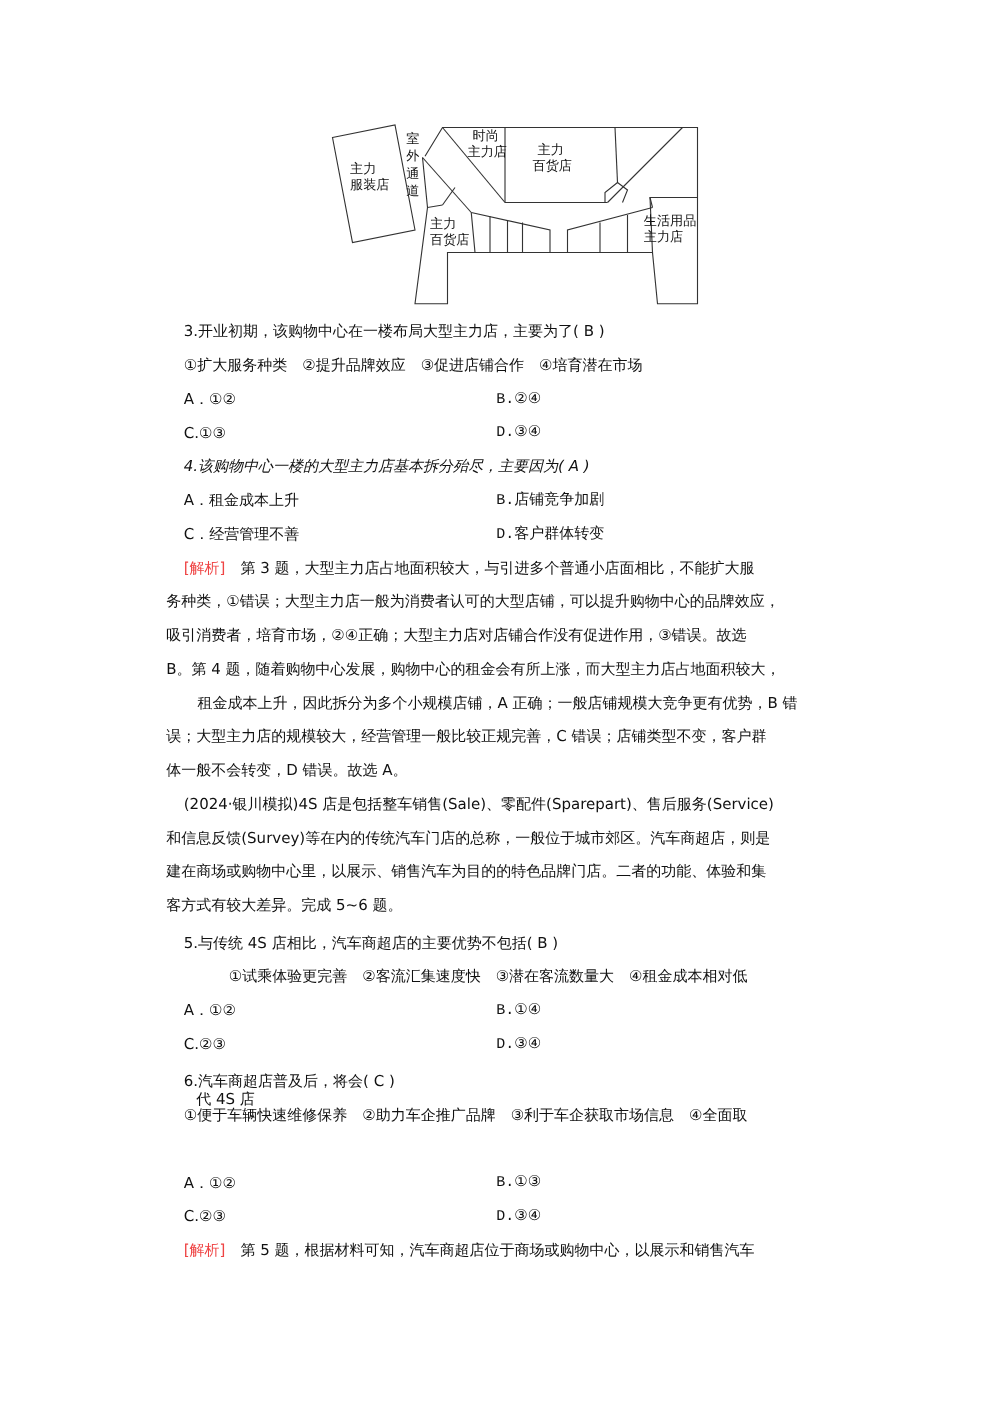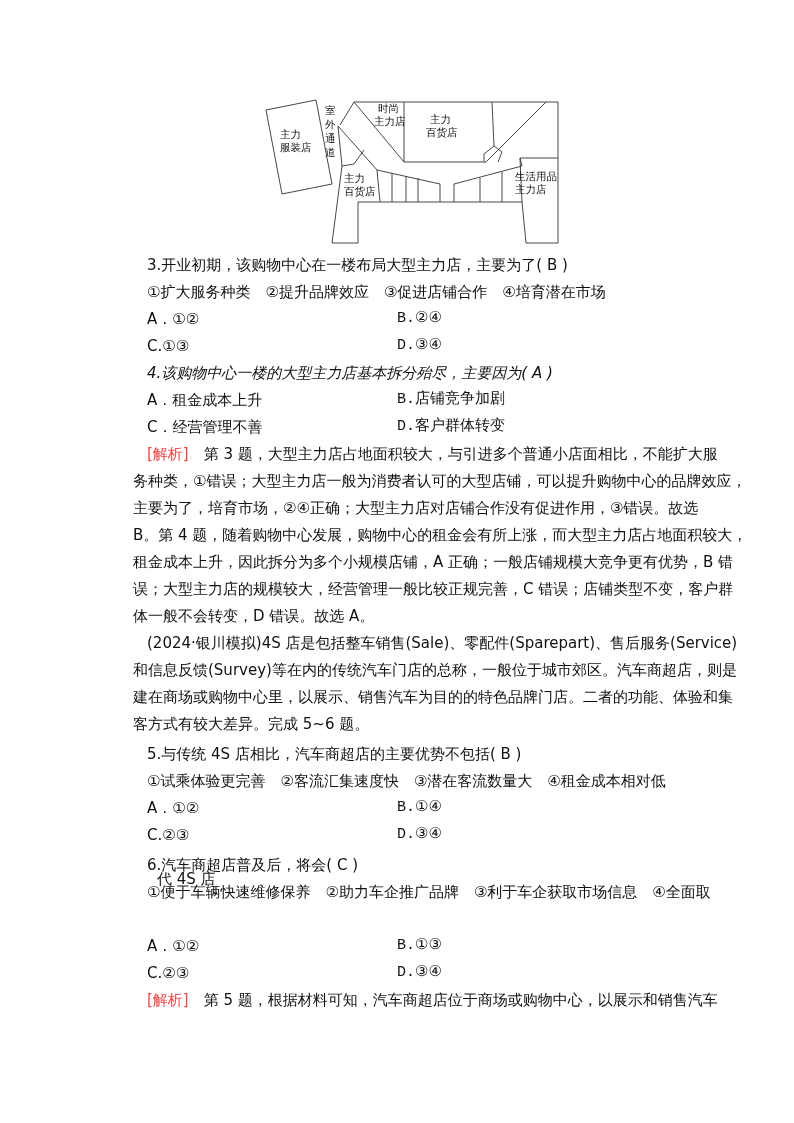--- a/index.html
+++ b/index.html
@@ -7,21 +7,21 @@
     width: 794px; height: 1123px; position: relative; overflow: hidden;
     font-family: "DejaVu Sans", "Liberation Sans", sans-serif;
     color: #111111;
   }
   .diagram { position: absolute; left: 262px; top: 98px; width: 300px; height: 150px; }
   .diagram svg { width: 300px; height: 150px; display: block; }
   .diagram text { font-family: "DejaVu Sans", sans-serif; font-size: 10.5px; fill: #111; }
   .page { position: absolute; left: 0; top: 0; width: 794px; }
   .line {
     position: absolute; left: 147px; width: 530px;
-    font-size: 15px; line-height: 26.5px; white-space: nowrap;
+    font-size: 12px; line-height: 26.5px; white-space: nowrap;
   }
   .flush { left: 133px; }
   .opt-left { position: absolute; left: 0; }
   .opt-right { position: absolute; left: 250px; font-family: Liberation Mono, monospace; }
   .analysis-label { color: #ef4444; }
 </style>
 </head>
 <body>
 
 <div class="diagram">
@@ -98,33 +98,33 @@
   </div>
   <div class="line" style="top:414px;">
     <span class="opt-left">C．经营管理不善</span>
     <span class="opt-right">D.客户群体转变</span>
   </div>
 
   <div class="line" style="top:441px;">
     <span class="analysis-label">[解析]</span><span>　第 3 题，大型主力店占地面积较大，与引进多个普通小店面相比，不能扩大服</span>
   </div>
   <div class="line flush" style="top:468px;">务种类，①错误；大型主力店一般为消费者认可的大型店铺，可以提升购物中心的品牌效应，</div>
-  <div class="line flush" style="top:495px;">主要为了，培育市场，②④正确；大型主力店对店铺合作没有促进作用，③错误。故选</div>
+  <div class="line flush" style="top:495px;">吸引消费者，培育市场，②④正确；大型主力店对店铺合作没有促进作用，③错误。故选</div>
   <div class="line flush" style="top:522px;">B。第 4 题，随着购物中心发展，购物中心的租金会有所上涨，而大型主力店占地面积较大，</div>
   <div class="line flush" style="top:549px;text-align:center;">租金成本上升，因此拆分为多个小规模店铺，A 正确；一般店铺规模大竞争更有优势，B 错</div>
   <div class="line flush" style="top:576px;">误；大型主力店的规模较大，经营管理一般比较正规完善，C 错误；店铺类型不变，客户群</div>
   <div class="line flush" style="top:603px;">体一般不会转变，D 错误。故选 A。</div>
 
   <div class="line" style="top:630px;">(2024·银川模拟)4S 店是包括整车销售(Sale)、零配件(Sparepart)、售后服务(Service)</div>
   <div class="line flush" style="top:657px;">和信息反馈(Survey)等在内的传统汽车门店的总称，一般位于城市郊区。汽车商超店，则是</div>
   <div class="line flush" style="top:684px;">建在商场或购物中心里，以展示、销售汽车为目的的特色品牌门店。二者的功能、体验和集</div>
   <div class="line flush" style="top:711px;">客方式有较大差异。完成 5~6 题。</div>
 
   <div class="line" style="top:741px;">5.与传统 4S 店相比，汽车商超店的主要优势不包括( B )</div>
-  <div class="line" style="top:768px;">①试乘体验更完善　②客流汇集速度快　③潜在客流数量大　④租金成本相对低</div>
+  <div class="line" style="top:768px;margin-left:36px;">①试乘体验更完善　②客流汇集速度快　③潜在客流数量大　④租金成本相对低</div>
   <div class="line" style="top:795px;">
     <span class="opt-left">A．①②</span>
     <span class="opt-right">B.①④</span>
   </div>
   <div class="line" style="top:822px;">
     <span class="opt-left">C.②③</span>
     <span class="opt-right">D.③④</span>
   </div>
 
   <div class="line" style="top:852px;">6.汽车商超店普及后，将会( C )</div>

